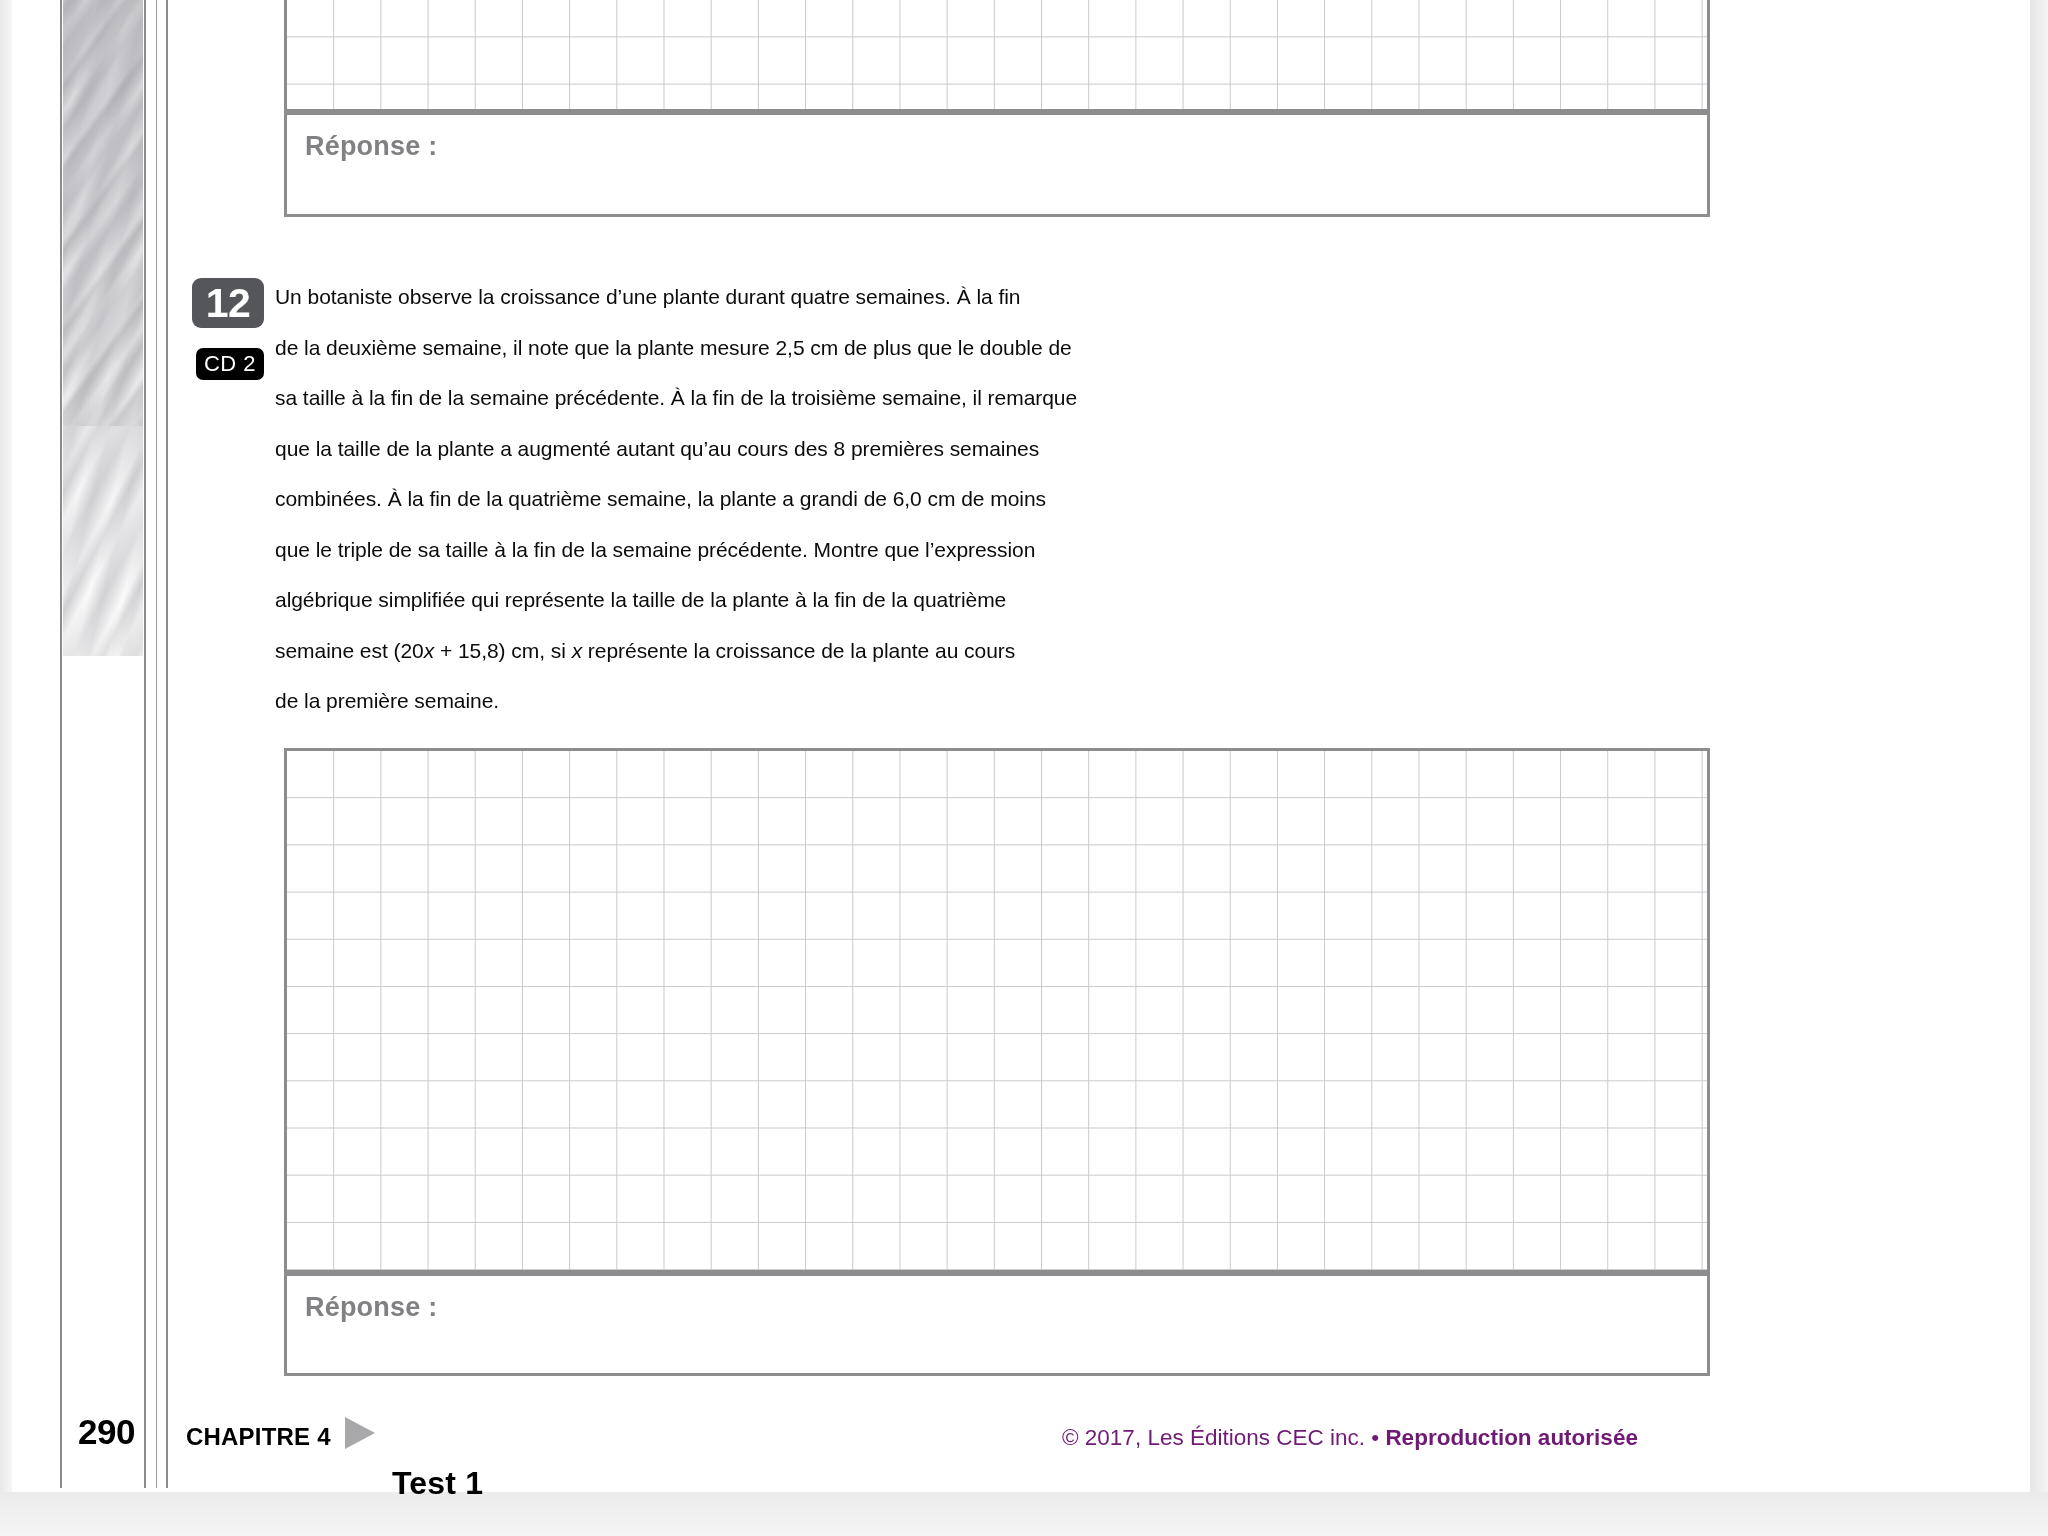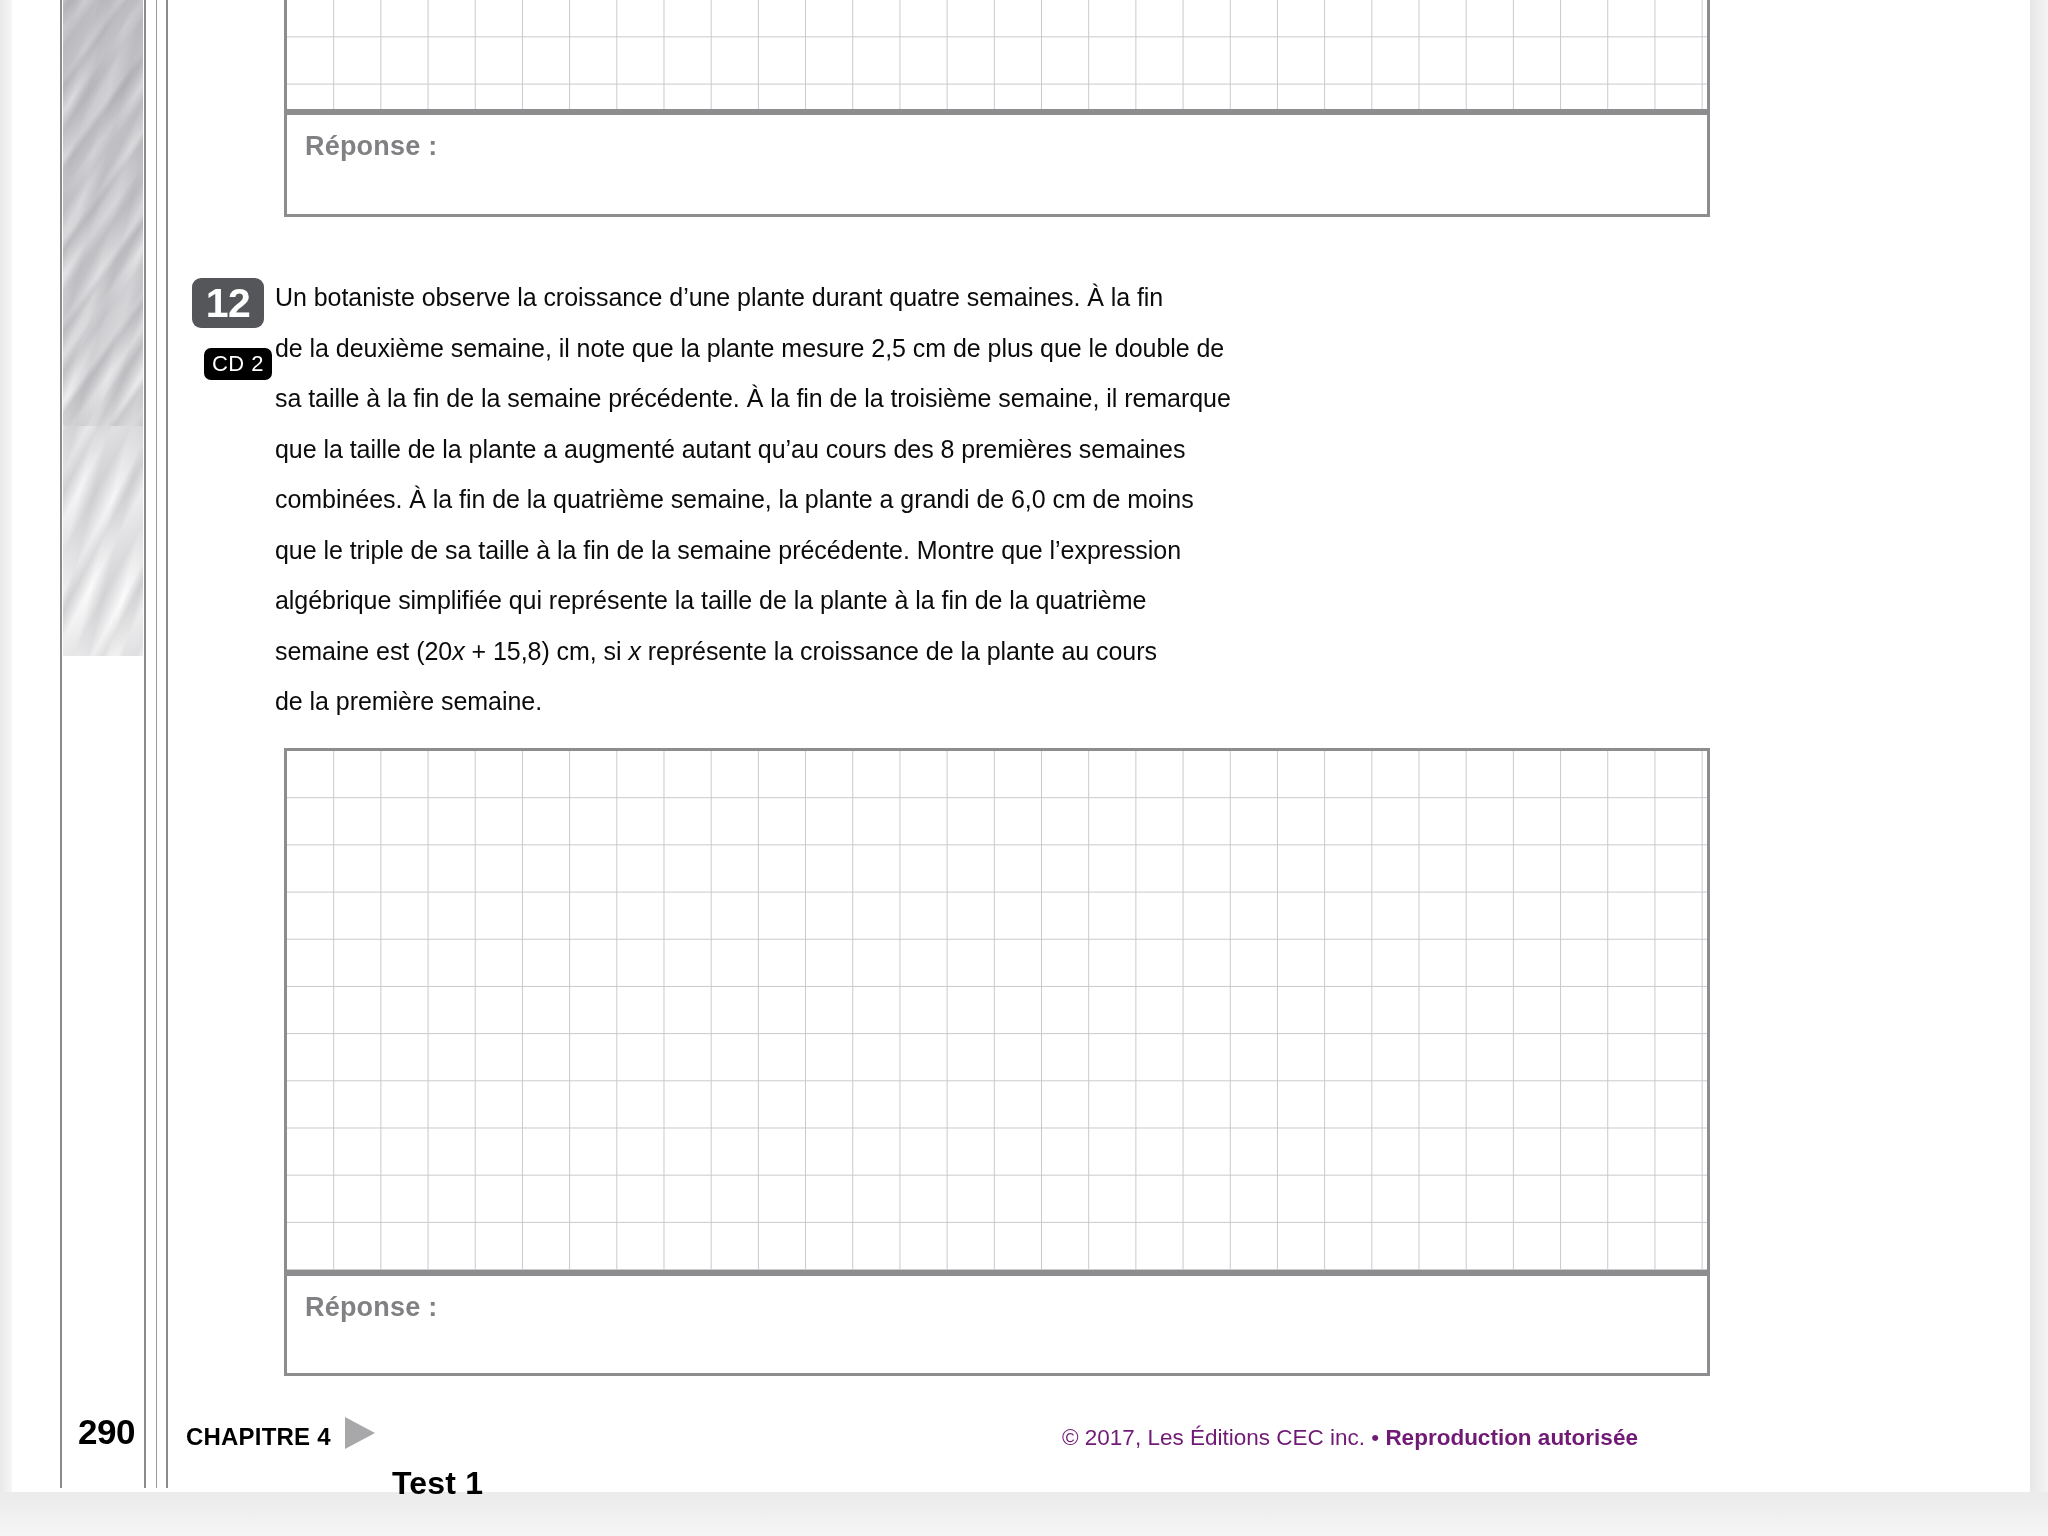--- a/index.html
+++ b/index.html
@@ -141,39 +141,39 @@
     border-radius: 9px;
     color: #ffffff;
     font-size: 41px;
     font-weight: bold;
     line-height: 50px;
     text-align: center;
     letter-spacing: -0.5px;
   }
   #cdtag {
     position: absolute;
-    left: 204px;
+    left: 196px;
     top: 348px;
     width: 68px;
     height: 32px;
     background: #000000;
     border-radius: 7px;
     color: #ffffff;
     font-size: 22px;
     font-weight: 500;
     line-height: 32px;
     text-align: center;
     letter-spacing: .5px;
   }
   #qtext {
     position: absolute;
     left: 275px;
     top: 272px;
     width: 1420px;
-    font-size: 25px;
+    font-size: 21px;
     line-height: 50.5px;
     color: #0b0b0b;
     letter-spacing: -0.05px;
   }
   #qtext i { font-style: italic; }
 
   
   #footer-page {
     position: absolute;
     left: 78px;

